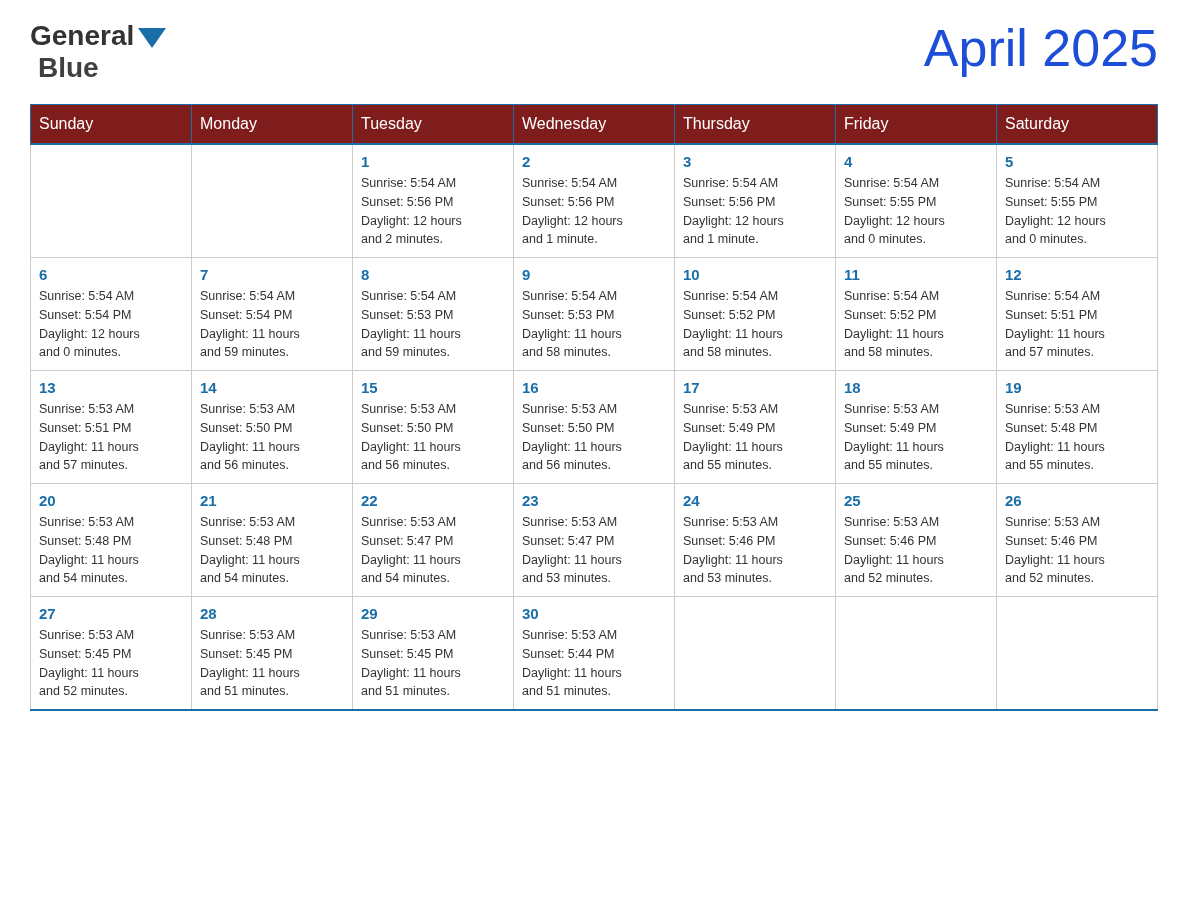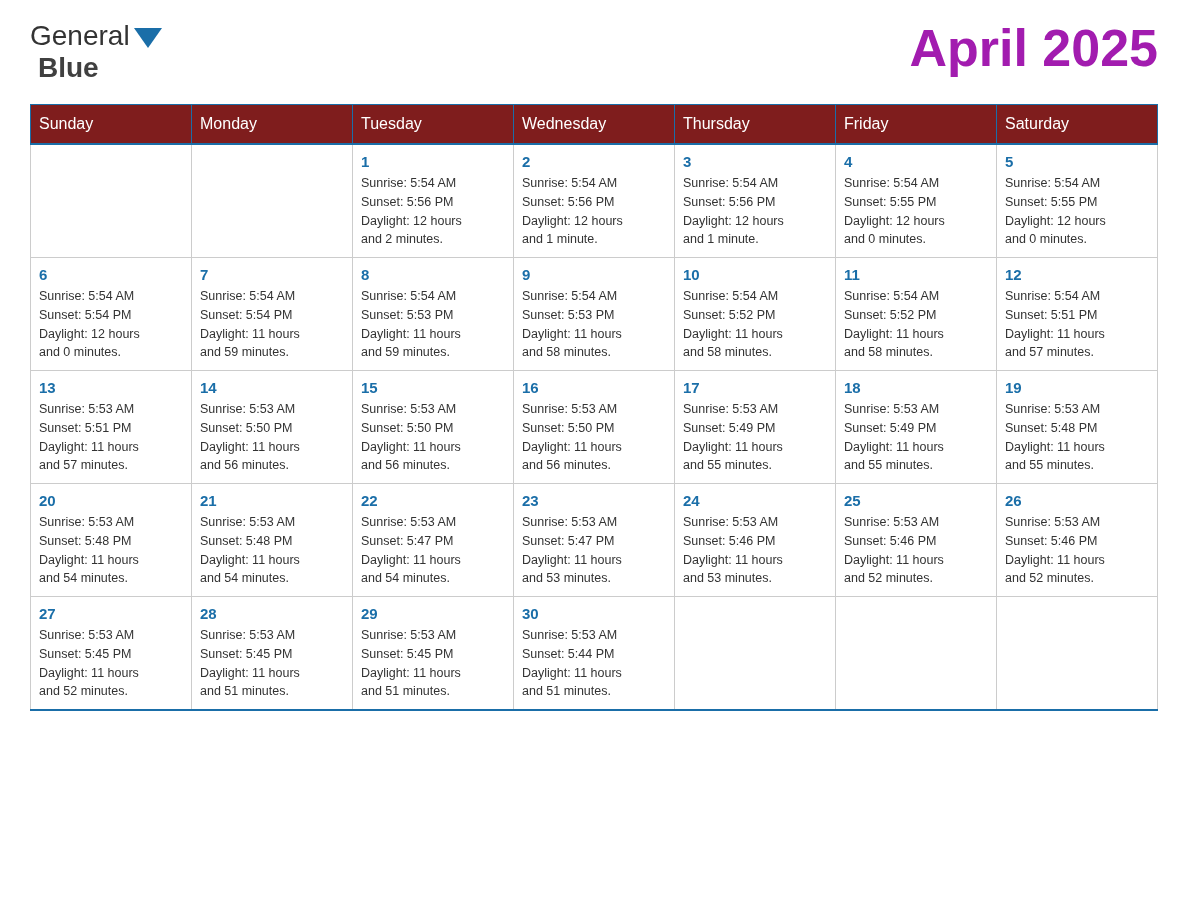--- a/index.html
+++ b/index.html
@@ -16,21 +16,21 @@
       align-items: flex-start;
       margin-bottom: 20px;
     }
     .logo {
       display: flex;
       flex-direction: column;
       align-items: flex-start;
     }
     .logo-general {
       font-size: 28px;
-      font-weight: normal;
+      font-weight: bold;
       color: #333;
     }
     .logo-triangle {
       width: 0;
       height: 0;
       border-left: 14px solid transparent;
       border-right: 14px solid transparent;
       border-top: 20px solid #1a6ea8;
       margin-left: 4px;
       margin-top: 4px;
@@ -39,22 +39,22 @@
       font-size: 28px;
       font-weight: bold;
       color: #404040;
       margin-left: 4px;
     }
     .title-block {
       text-align: right;
     }
     .title-block h1 {
       font-size: 52px;
-      font-weight: bold;
-      color: #a21caf;
+      font-weight: normal;
+      color: #1d4ed8;
       line-height: 1.1;
     }
     .title-block h2 {
       font-size: 22px;
       font-weight: normal;
       color: #333;
       margin-top: 4px;
     }
     .calendar {
       width: 100%;

